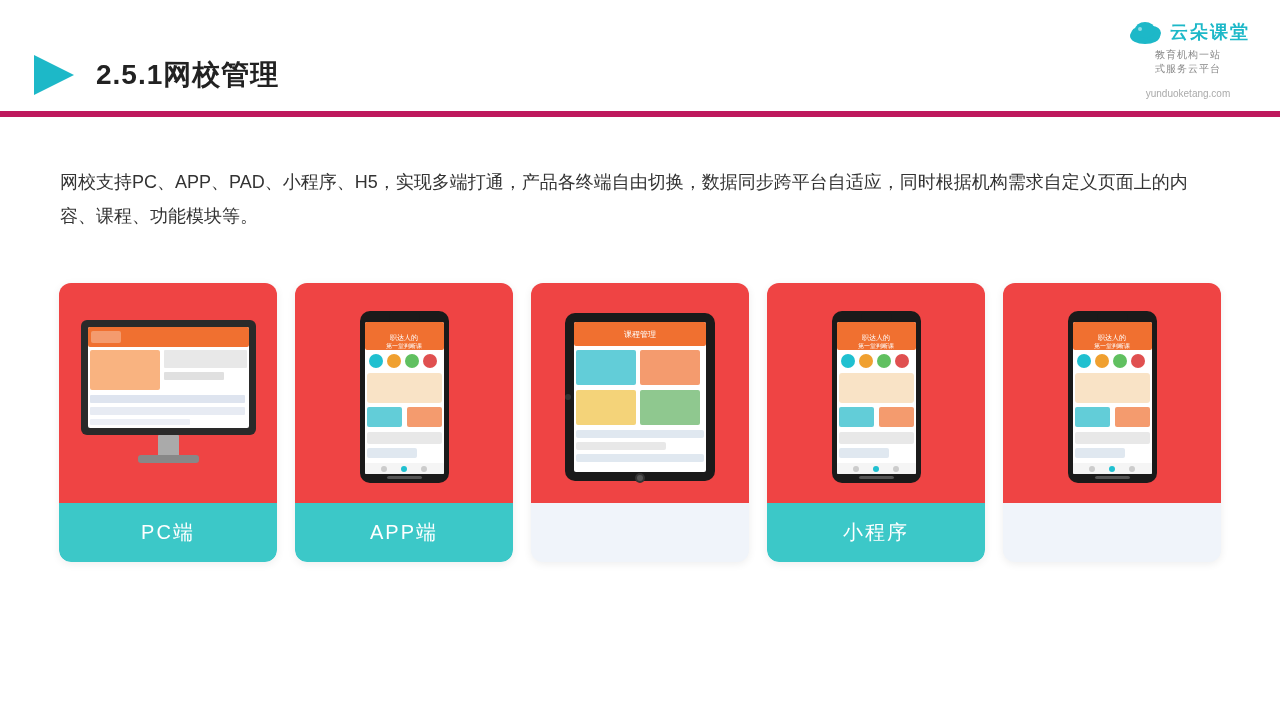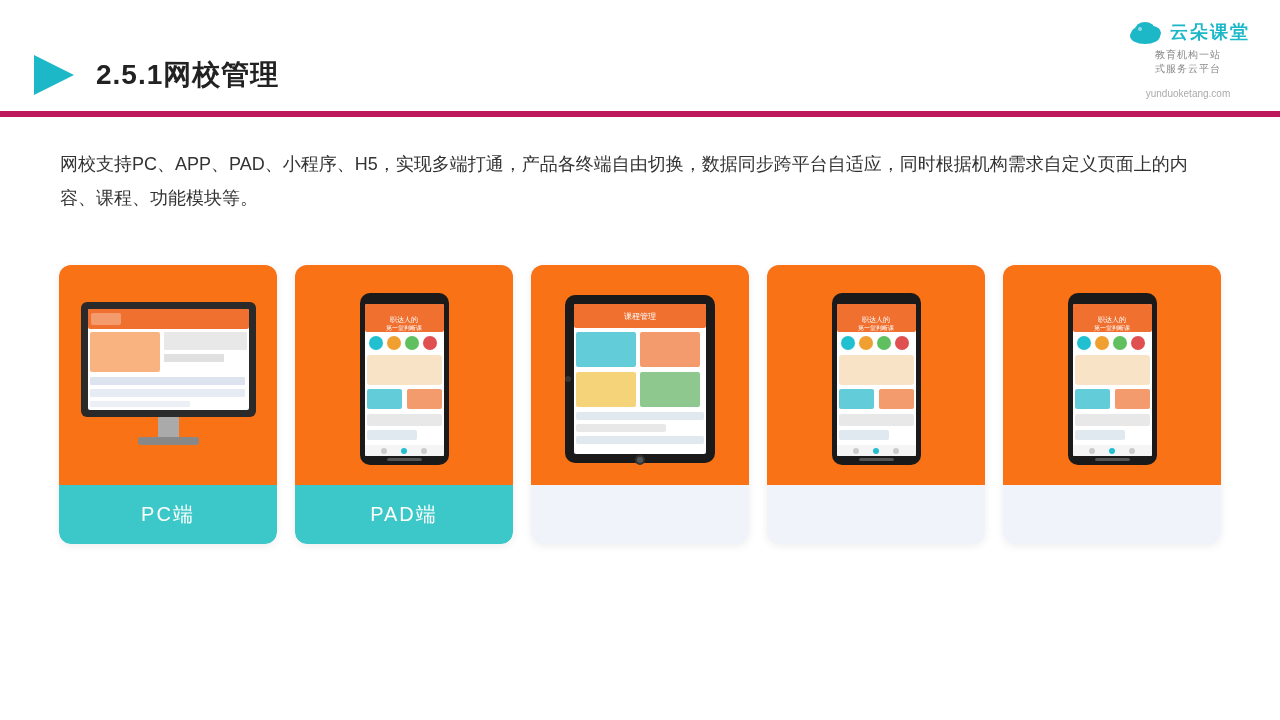--- a/index.html
+++ b/index.html
@@ -54,21 +54,21 @@
     .logo-sub {
       font-size: 10px;
       color: #888;
       letter-spacing: 1px;
       margin-top: 2px;
       text-align: center;
     }
 
     
     .description {
-      padding: 30px 60px 10px 60px;
+      padding: 48px 60px 10px 60px;
       font-size: 18px;
       color: #333;
       line-height: 1.9;
     }
 
     
     .cards-area {
       display: flex;
       justify-content: center;
       gap: 18px;
@@ -87,21 +87,21 @@
       box-shadow: 0 2px 8px rgba(0,0,0,0.07);
     }
 
     .card-image-area {
       width: 100%;
       height: 220px;
       display: flex;
       align-items: center;
       justify-content: center;
       padding: 18px 10px 10px;
-      background: #f97316;
+      background: #ef4444;
     }
 
     .card-label {
       width: 100%;
       background: #3cc8c8;
       color: #fff;
       text-align: center;
       font-size: 20px;
       font-weight: 500;
       padding: 16px 16px;
@@ -194,21 +194,21 @@
         <rect x="10" y="140" width="50" height="10" rx="2" fill="#e0e8f0"></rect>
 
         <rect x="8" y="155" width="79" height="11" rx="1" fill="#f5f5f5"></rect>
         <circle cx="27" cy="161" r="3" fill="#ccc"></circle>
         <circle cx="47" cy="161" r="3" fill="#20c0d0"></circle>
         <circle cx="67" cy="161" r="3" fill="#ccc"></circle>
 
         <rect x="30" y="168" width="35" height="3" rx="2" fill="#555"></rect>
       </svg>
     </div>
-    <div class="card-label">PAD端</div>
+    <div class="card-label">APP端</div>
   </div>
 
   <div class="card">
     <div class="card-image-area">
 
       <svg width="160" height="178" viewBox="0 0 160 178">
         <rect x="5" y="5" width="150" height="168" rx="10" ry="10" fill="#1a1a1a"></rect>
         <rect x="14" y="14" width="132" height="150" rx="2" fill="#fff"></rect>
 
         <circle cx="8" cy="89" r="3" fill="#333"></circle>
@@ -256,20 +256,21 @@
         <rect x="10" y="140" width="50" height="10" rx="2" fill="#e0e8f0"></rect>
 
         <rect x="8" y="155" width="79" height="11" rx="1" fill="#f5f5f5"></rect>
         <circle cx="27" cy="161" r="3" fill="#ccc"></circle>
         <circle cx="47" cy="161" r="3" fill="#20c0d0"></circle>
         <circle cx="67" cy="161" r="3" fill="#ccc"></circle>
 
         <rect x="30" y="168" width="35" height="3" rx="2" fill="#555"></rect>
       </svg>
     </div>
+    <div class="card-label">小程序</div>
   </div>
 
   <div class="card">
     <div class="card-image-area">
 
       <svg width="95" height="178" viewBox="0 0 95 178">
         <rect x="3" y="3" width="89" height="172" rx="10" ry="10" fill="#1a1a1a"></rect>
         <rect x="8" y="14" width="79" height="152" rx="2" fill="#fff"></rect>
 
         <rect x="32" y="5" width="31" height="8" rx="4" fill="#1a1a1a"></rect>

